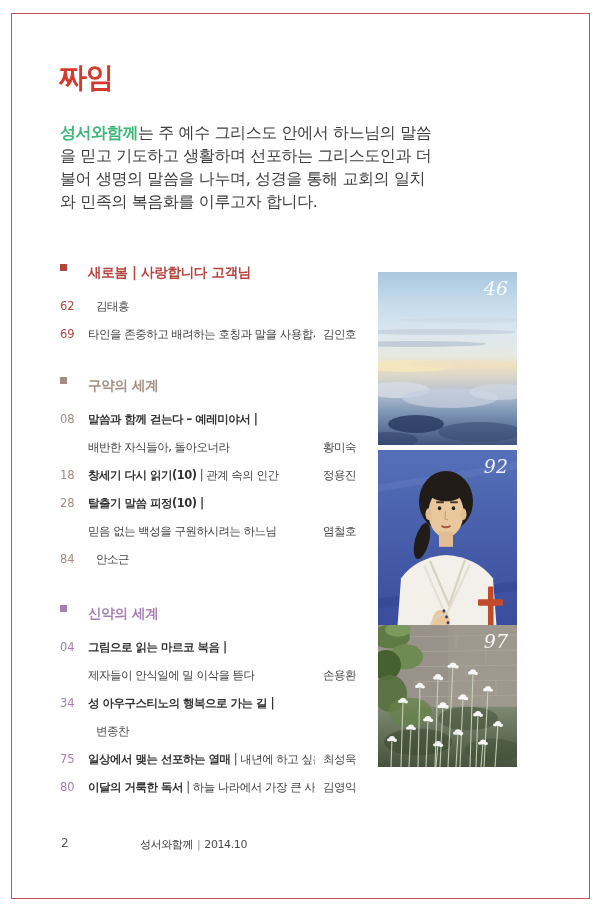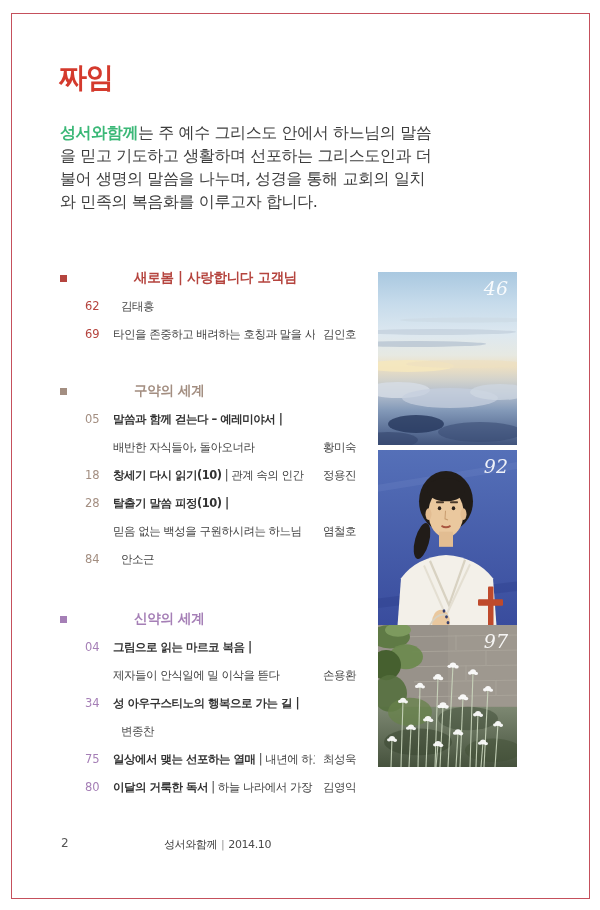--- a/index.html
+++ b/index.html
@@ -26,50 +26,50 @@
     position:absolute;left:60px;top:121px;width:380px;
     font-size:16px;line-height:23px;letter-spacing:-0.4px;color:#3d3d3d;
   }
   .intro .brand{color:var(--c-green,#3bb877);font-weight:700;}
   
   .sec{position:absolute;left:60px;width:296px;}
   #sec-1{top:264px;} #sec-2{top:377px;} #sec-3{top:605px;}
   .s-red{--sec:var(--c-red,#b5443e);}
   .s-taupe{--sec:var(--c-taupe,#a38e81);}
   .s-purple{--sec:var(--c-purple,#a57fb6);}
-  .sec-head{height:28px;display:flex;align-items:center;gap:46px;}
+  .sec-head{height:28px;display:flex;align-items:flex-start;}
   .bullet{width:7px;height:7px;background:var(--sec);flex:none;}
   .sec-title{
     margin-left:21px;font-size:13.5px;font-weight:700;
     letter-spacing:-0.3px;color:var(--sec);white-space:nowrap;
   }
   .row{
     height:28px;display:flex;align-items:center;
-    font-size:11.5px;letter-spacing:-0.5px;color:#3f3f3f;margin-left:25px;
+    font-size:11.5px;letter-spacing:-0.5px;color:#3f3f3f;
   }
   .num{width:28px;flex:none;color:var(--sec);letter-spacing:0;}
   .t{flex:1 1 auto;white-space:nowrap;overflow:hidden;}
   .t b{font-weight:700;color:#333333;}
   .author{flex:none;margin-left:8px;color:#474747;white-space:nowrap;}
   
   .photo{position:absolute;left:378px;width:139px;overflow:hidden;background:#dde5ec;}
   #photo-1{top:272px;height:173px;}
   #photo-2{top:450px;height:196px;background:#0f766e;}
   #photo-3{top:625px;height:142px;background:#8f897e;}
   .photo svg{display:block;width:100%;height:100%;}
   .photo-num{
     position:absolute;top:5px;right:9px;
     font-family:"DejaVu Serif","Liberation Serif",serif;
     font-style:italic;font-size:19px;color:rgba(255,255,255,0.9);
   }
   
   .footer-pagenum{position:absolute;left:61px;top:836px;font-size:12px;color:#555555;}
   .footer-brandline{
     position:absolute;left:140px;top:837px;font-size:11px;
-    letter-spacing:-0.4px;color:#3a3a3a;margin-left:24px;
+    letter-spacing:-0.4px;color:#3a3a3a;
   }
   .footer-brandline .div{color:#999999;margin:0 4px;}
   .footer-brandline .issue{color:#4a4a4a;}
 </style>
 </head>
 <body>
 
 <div class="frame"></div>
 
 <div class="logo">짜임</div>
@@ -91,21 +91,21 @@
     <span class="author">김인호</span>
   </div>
 </div>
 
 <div class="sec s-taupe" id="sec-2">
   <div class="sec-head">
     <span class="bullet"></span>
     <span class="sec-title">구약의 세계</span>
   </div>
   <div class="row">
-    <span class="num">05</span>
+    <span class="num">08</span>
     <span class="t"><b>말씀과 함께 걷는다 – 예레미야서 |</b><span></span></span>
     <span class="author"></span>
   </div>
   <div class="row">
     <span class="num"></span>
     <span class="t"><b></b><span>배반한 자식들아, 돌아오너라</span></span>
     <span class="author">황미숙</span>
   </div>
   <div class="row">
     <span class="num">18</span>

